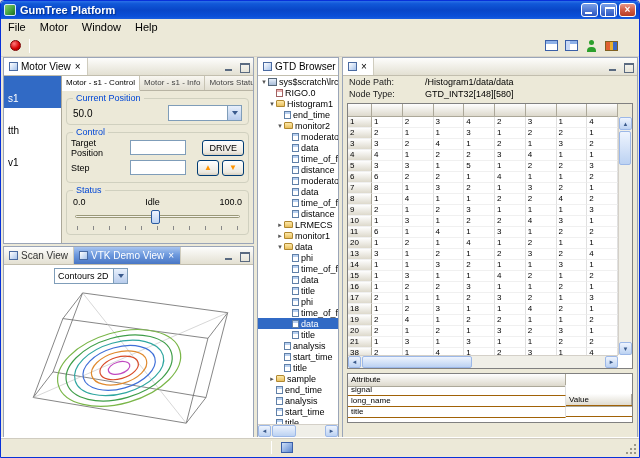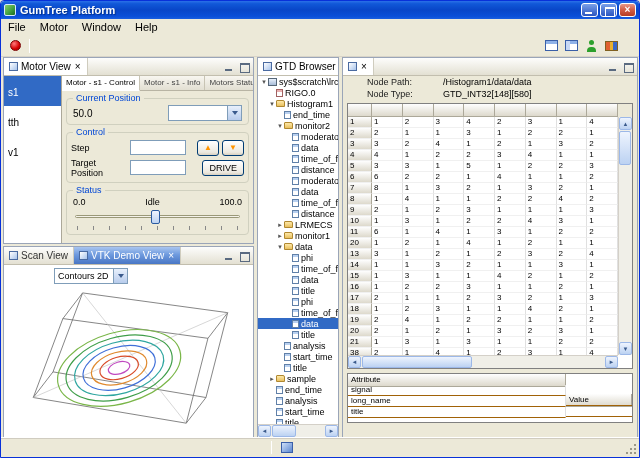--- a/index.html
+++ b/index.html
@@ -49,21 +49,21 @@
   .vtab-close { font-size:10px; line-height:9px; padding:0 1px; }
   .vctrl { margin-left:auto; display:flex; align-items:center; padding-right:2px; flex-shrink:0; }
   .vbtn { position:relative; width:14px; height:12px; margin-left:1px; }
   .vbtn.vmin::after { content:""; position:absolute; left:3px; bottom:2px; width:7px; height:2px; background:#5a6a80; }
   .vbtn.vmax::after { content:""; position:absolute; left:3px; top:2px; width:8px; height:7px; border:1px solid #5a6a80; border-top-width:2px; }
 
   
   #motor-view { left:2px; top:56px; width:251px; height:187px; }
   .mv-body { position:absolute; top:18px; left:0; right:0; bottom:0; display:flex; }
   .motor-list { width:58px; background:#fff; border-right:1px solid #aca899; font-size:10px; }
-  .motor-item { height:30px; line-height:13px; padding:10px 4px; }
+  .motor-item { height:30px; line-height:13px; padding:16px 4px; }
   .motor-item.selected { background:#316ac5; color:#fff; }
   .mv-right { flex:1; display:flex; flex-direction:column; overflow:hidden; }
   .inner-tabs { display:flex; height:15px; background:linear-gradient(#f8f6f0,#e2dfd2); border-bottom:1px solid #b8b4a4; font-size:8px; }
   .inner-tab { padding:2px 4px; border-right:1px solid #c8c4b4; white-space:nowrap; color:#444; }
   .inner-tab.active { background:#fff; color:#000; border-bottom:1px solid #fff; margin-bottom:-1px; }
   .group { position:relative; border:1px solid #d0d0bf; border-radius:4px; margin:7px 4px 0 4px; padding:6px 4px 3px 4px; }
   .group-label { position:absolute; top:-6px; left:6px; background:#ece9d8; padding:0 3px; color:#0046d5; font-size:9px; }
   .cp-row { display:flex; align-items:center; justify-content:space-between; padding:0 2px; }
   .cp-value { font-size:10px; }
   .combo { display:inline-flex; align-items:center; border:1px solid #7f9db9; background:#fff; height:16px; font-size:9px; }
@@ -108,21 +108,21 @@
   .hscroll { position:absolute; left:0; right:0; bottom:0; height:13px; background:#f0efe8; border-top:1px solid #d4d0c8; display:flex; }
   .scroll-btn { width:13px; height:100%; border:1px solid #9cb8e8; border-radius:2px; background:linear-gradient(180deg,#eef4fe,#bcd2f2);
     font-size:6px; color:#3a5a8c; display:flex; align-items:center; justify-content:center; flex-shrink:0; }
   .scroll-track { flex:1; position:relative; }
   .scroll-thumb { position:absolute; left:1px; top:0; width:45%; height:12px; border:1px solid #9cb8e8; border-radius:2px;
     background:linear-gradient(180deg,#eef4fe,#bcd2f2); }
 
   
   #status-viewer { left:341px; top:56px; width:296px; height:381px; }
   .csv-body { position:absolute; top:18px; left:0; right:0; bottom:0; background:#ece9d8; font-size:9px; }
-  .info-row { display:flex; height:12px; align-items:center; padding-left:6px;margin-left:18px; }
+  .info-row { display:flex; height:12px; align-items:center; padding-left:6px; }
   .info-label { width:76px; color:#222; }
   .grid { position:absolute; left:4px; right:4px; top:27px; height:266px; border:1px solid #808080; background:#fff; display:flex; flex-direction:column; }
   .grid-main { flex:1; display:flex; flex-direction:column; overflow:hidden; }
   .ghrow { display:flex; height:13px; flex-shrink:0; }
   .gcell { flex:1; overflow:hidden; padding:0 2px; font-size:8px; line-height:10px; border-right:1px solid #e0e0e0; }
   .ghead { background:linear-gradient(180deg,#fefefe,#ddd9cc); border-right:1px solid #aca899; border-bottom:1px solid #aca899; }
   .corner, .rowhead { flex:0 0 24px; }
   .rowhead { background:linear-gradient(180deg,#fefefe,#ddd9cc); border-right:1px solid #aca899; border-bottom:1px solid #d4d0c4; }
   .grow { display:flex; flex:1; min-height:0; }
   .grow .gcell { border-bottom:1px solid #f0f0f0; }
@@ -219,31 +219,31 @@
             <span class="cp-value">50.0</span>
             <span class="combo">
               <span class="combo-text"></span>
               <span class="combo-arrow"></span>
             </span>
           </div>
         </div>
         <div class="group">
           <span class="group-label">Control</span>
           <div class="ctl-row">
+            <span class="ctl-label">Target Position</span>
+            <span class="txtinput"></span>
+            <span class="ctl-spacer"></span>
+            <button class="xpbtn">DRIVE</button>
+          </div>
+          <div class="ctl-row">
             <span class="ctl-label">Step</span>
             <span class="txtinput"></span>
             <span class="ctl-spacer"></span>
             <span class="arrowbtn">▲</span>
             <span class="arrowbtn">▼</span>
-          </div>
-          <div class="ctl-row">
-            <span class="ctl-label">Target Position</span>
-            <span class="txtinput"></span>
-            <span class="ctl-spacer"></span>
-            <button class="xpbtn">DRIVE</button>
           </div>
         </div>
         <div class="group">
           <span class="group-label">Status</span>
           <div class="status-labels">
             <span>0.0</span>
             <span>Idle</span>
             <span>100.0</span>
           </div>
           <div class="slider">

